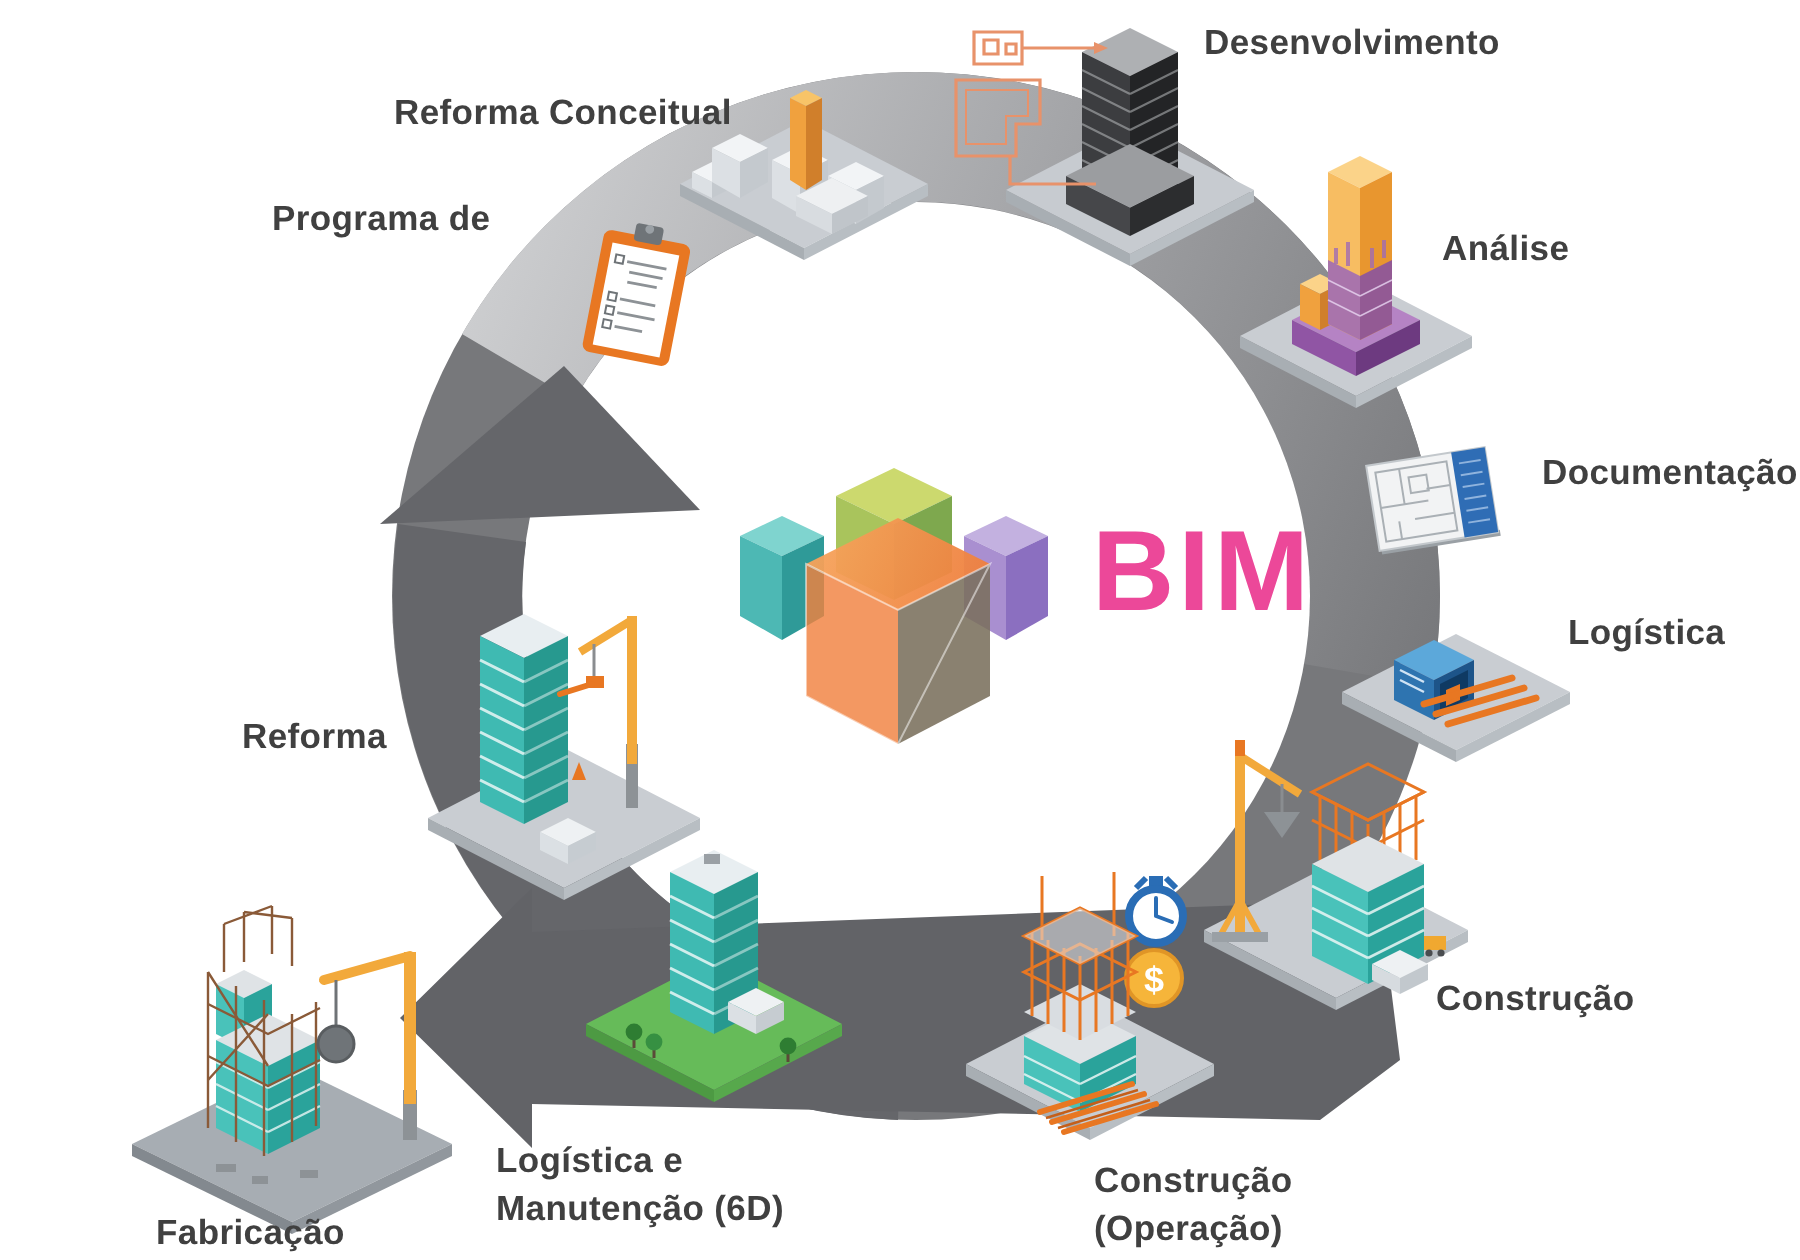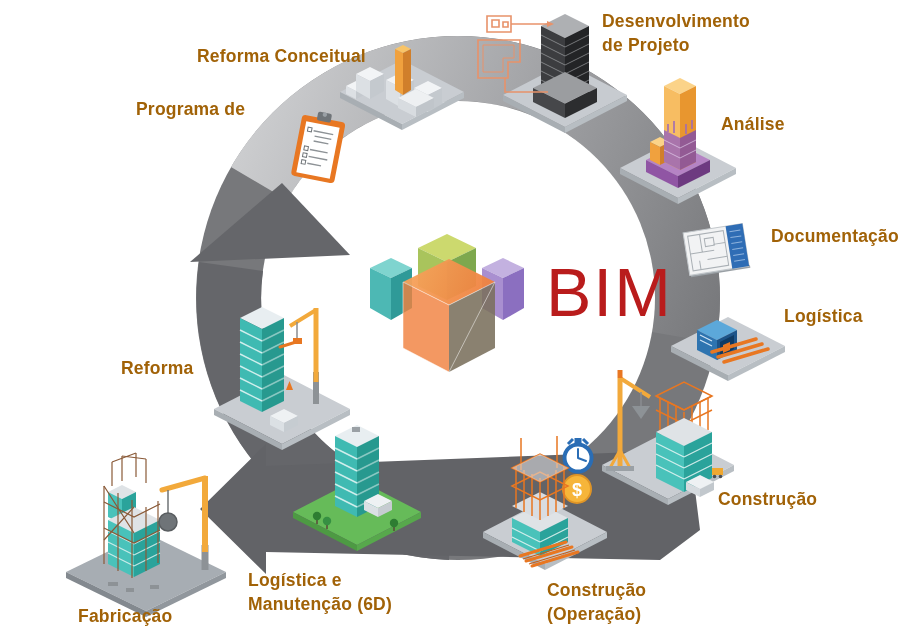--- a/index.html
+++ b/index.html
@@ -1,22 +1,22 @@
 <!DOCTYPE html>
 <html><head>
 <meta charset="utf-8">
 <style>
   html,body{margin:0;padding:0;background:#ffffff;}
   .stage{position:relative;width:900px;height:630px;background:#ffffff;overflow:hidden;
          font-family:"Liberation Sans",sans-serif;}
   .stage svg{position:absolute;left:0;top:0;}
-  .lbl{position:absolute;font-weight:800;color:#a16207;font-size:17.5px;line-height:24px;
+  .lbl{position:absolute;font-weight:800;color:#404040;font-size:17.5px;line-height:24px;
        letter-spacing:.2px;white-space:nowrap;}
   .lbl span{display:block;}
-  .bim{position:absolute;font-weight:400;color:#b91c1c;font-size:68px;letter-spacing:2px;
+  .bim{position:absolute;font-weight:700;color:#ec4899;font-size:57px;letter-spacing:2px;
        line-height:1;}
 </style>
 </head>
 <body>
 
 <div class="stage">
 
 <svg width="900" height="630" viewBox="0 0 900 630">
   <defs>
     <linearGradient id="ringGrad" x1="231" y1="150" x2="716" y2="343" gradientUnits="userSpaceOnUse">
@@ -332,21 +332,20 @@
 </svg>
 
 <div class="lbl" style="left:197px;top:44px">
   <span>Reforma Conceitual</span>
 </div>
 <div class="lbl" style="left:136px;top:97px">
   <span>Programa de</span>
 </div>
 <div class="lbl" style="left:602px;top:9px">
   <span>Desenvolvimento</span>
-      <span>de Projeto</span>
 </div>
 <div class="lbl" style="left:721px;top:112px">
   <span>Análise</span>
 </div>
 <div class="lbl" style="left:771px;top:224px">
   <span>Documentação</span>
 </div>
 <div class="lbl" style="left:784px;top:304px">
   <span>Logística</span>
 </div>

